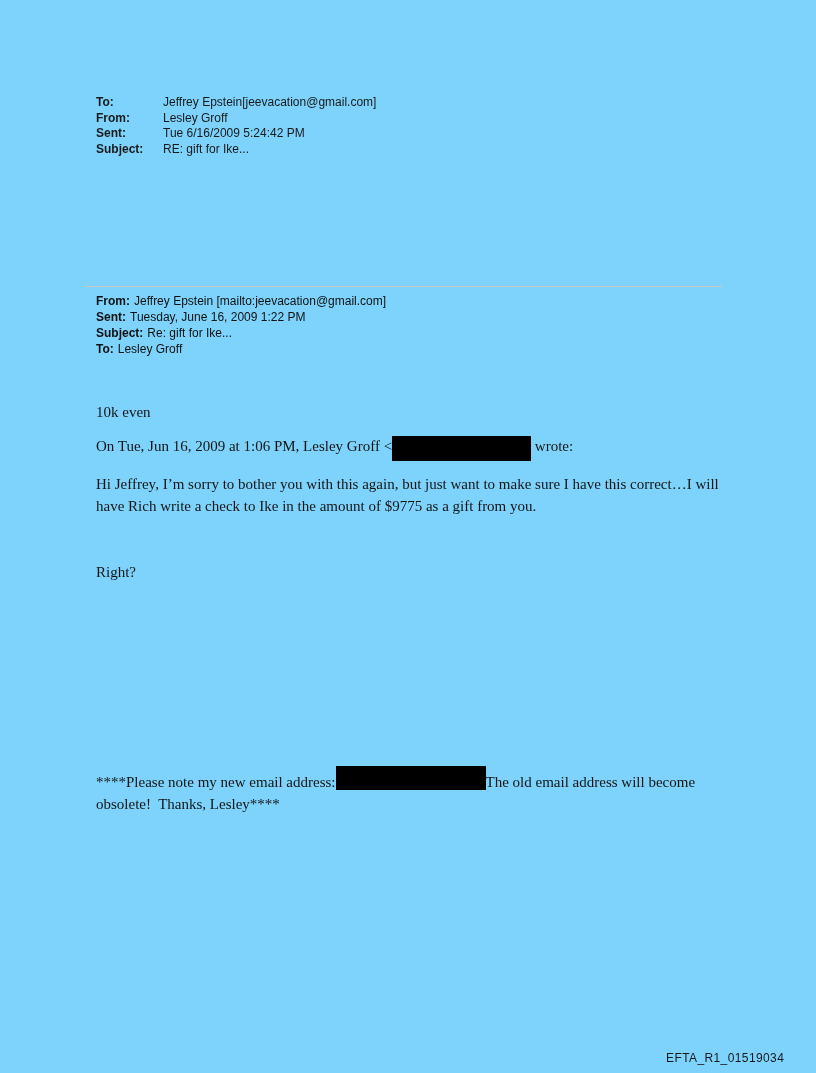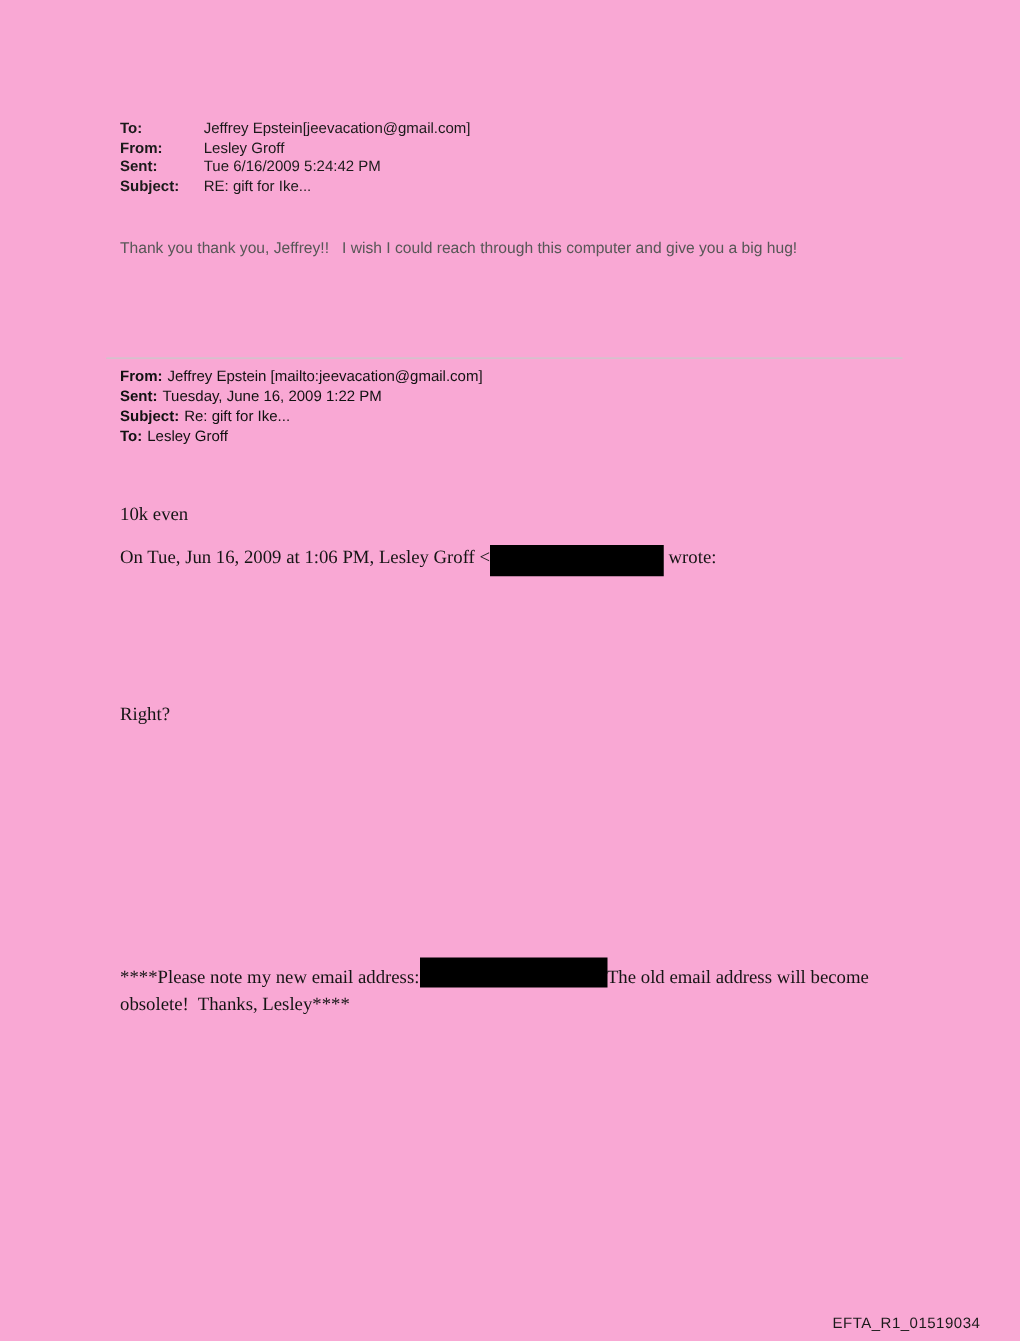--- a/index.html
+++ b/index.html
@@ -1,21 +1,21 @@
 <!DOCTYPE html>
 <html><head>
 <meta charset="utf-8">
 <style>
   html, body { margin: 0; padding: 0; background: #e8e8e8; }
   .page {
     position: relative;
     width: 816px;
     height: 1073px;
     margin: 0 auto;
-    background: #f9a8d4;
+    background: #7dd3fc;
     overflow: hidden;
     font-family: "Liberation Sans", sans-serif;
   }
   .abs { position: absolute; margin: 0; }
 
   
   .hdr1 {
     left: 96px; top: 95px;
     font-size: 12px; line-height: 15.5px; color: #1a1a1a;
   }
@@ -94,21 +94,20 @@
     <div class="hrow">
       <span class="hlabel">Sent:</span>
       <span class="hvalue">Tue 6/16/2009 5:24:42 PM</span>
     </div>
     <div class="hrow">
       <span class="hlabel">Subject:</span>
       <span class="hvalue">RE: gift for Ike...</span>
     </div>
   </div>
 
-  <p class="abs reply p1">Thank you thank you, Jeffrey!!   I wish I could reach through this computer and give you a big hug!</p>
 
   <div class="abs separator"></div>
 
   <div class="abs hdr2">
     <div class="qhrow">
       <b>From:</b><span>Jeffrey Epstein [mailto:jeevacation@gmail.com]</span>
     </div>
     <div class="qhrow">
       <b>Sent:</b><span>Tuesday, June 16, 2009 1:22 PM</span>
     </div>
@@ -119,19 +118,20 @@
       <b>To:</b><span>Lesley Groff</span>
     </div>
   </div>
 
   <p class="abs serif q-intro">10k even</p>
 
   <div class="abs serif q-attr">
     <span>On Tue, Jun 16, 2009 at 1:06 PM, Lesley Groff &lt;</span><span class="redaction-bar redaction-attr"></span><span> wrote:</span>
   </div>
 
+  <p class="abs serif q-para">Hi Jeffrey, I’m sorry to bother you with this again, but just want to make sure I have this correct…I will have Rich write a check to Ike in the amount of $9775 as a gift from you.</p>
   <p class="abs serif q-question">Right?</p>
 
   <p class="abs serif q-notice"><span>****Please note my new email address:</span><span class="redaction-bar redaction-notice"></span><span>The old email address will become obsolete!  Thanks, Lesley****</span></p>
 
   <div class="abs bates">EFTA_R1_01519034</div>
 
 </div>
 
 </body></html>

